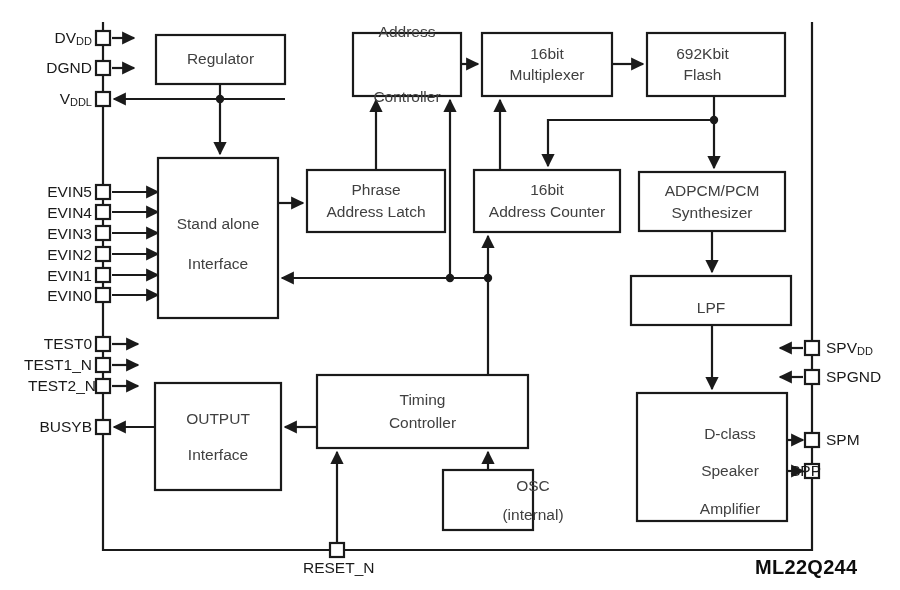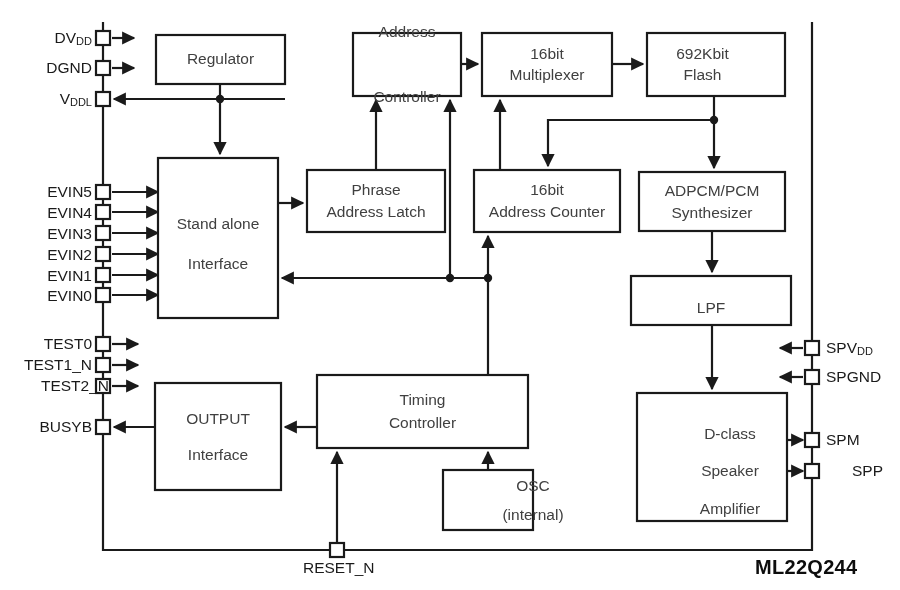--- a/index.html
+++ b/index.html
@@ -248,37 +248,37 @@
   <div class="pin-label right-align" style="left:0px;top:288px;width:92px;">
     <span>EVIN0</span>
   </div>
 
   <div class="pin-label right-align" style="left:0px;top:336px;width:92px;">
     <span>TEST0</span>
   </div>
   <div class="pin-label right-align" style="left:0px;top:357px;width:92px;">
     <span>TEST1_N</span>
   </div>
-  <div class="pin-label right-align" style="left:17px;top:378px;width:92px;">
+  <div class="pin-label right-align" style="left:4px;top:378px;width:92px;">
     <span>TEST2_N</span>
   </div>
   <div class="pin-label right-align" style="left:0px;top:419px;width:92px;">
     <span>BUSYB</span>
   </div>
 
   <div class="pin-label" style="left:826px;top:340px;">
     <span>SPV</span><sub>DD</sub>
   </div>
   <div class="pin-label" style="left:826px;top:369px;">
     <span>SPGND</span>
   </div>
   <div class="pin-label" style="left:826px;top:432px;">
     <span>SPM</span>
   </div>
-  <div class="pin-label" style="left:852px;top:463px;">
+  <div class="pin-label" style="left:790px;top:463px;">
     <span>SPP</span>
   </div>
 
   <div class="pin-label" style="left:303px;top:560px;">
     <span>RESET_N</span>
   </div>
 
   <div class="part-number" style="left:755px;top:556px;">ML22Q244</div>
 
 </div>

